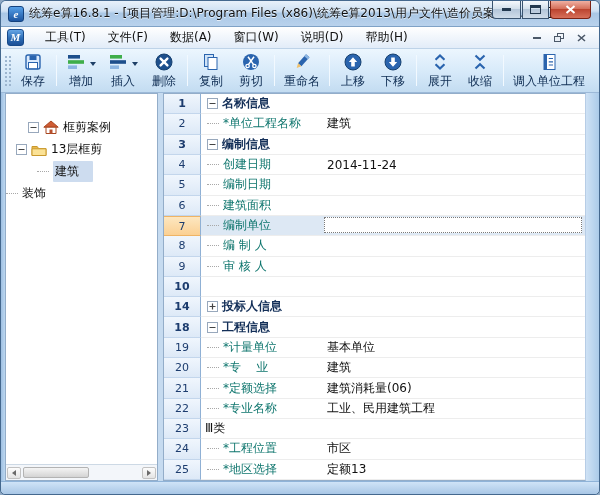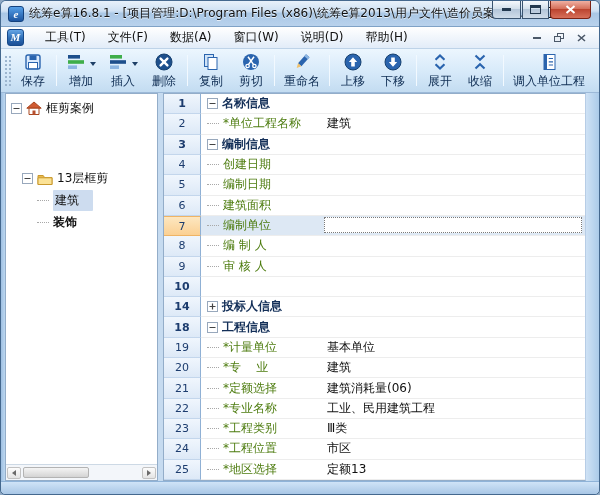--- a/index.html
+++ b/index.html
@@ -122,21 +122,21 @@
     background:linear-gradient(180deg,#f0f6fd,#dde9f7);
     border-right:1px solid #8fb0d4; border-bottom:1px solid #c3d6ec;
     font-size:11px; color:#1c3c6e;
   }
   .grow.group .gnum{ font-weight:bold; }
   .grow.sel .gnum{ background:linear-gradient(180deg,#fde7c0,#fbd093); border-bottom-color:#efb465; border-top:1px solid #efb465; }
   .gcontent{ flex:1; display:flex; border-bottom:1px solid #ededed; min-width:0;text-align:right; }
   .grow.sel .gcontent{ background:#dde8f4; }
   .glabelcell{ flex:0 0 122px; display:flex; align-items:center; padding-left:6px; overflow:hidden; }
   .gvaluecell{ flex:1; display:flex; align-items:center; padding-left:4px; position:relative; min-width:0; }
-  .glabel{ font-size:12px; color:#4d7c0f; white-space:pre; }
+  .glabel{ font-size:12px; color:#0f766e; white-space:pre; }
   .grow.group .glabel{ font-weight:bold; color:#132f58; }
   .gvalue{ font-size:12px; color:#111; white-space:nowrap; }
   .edit-box{ position:absolute; left:1px; right:3px; top:1px; bottom:2px;
     background:#fff; border:1px dotted #7a7a7a; }
 </style>
 </head>
 <body>
 
 <div class="window">
 
@@ -318,56 +318,56 @@
         </div>
         <div class="tlabel">调入单位工程</div>
       </div>
     </div>
 
   <div class="main">
     <div class="frame-left"></div>
 
     <div class="tree-panel">
       <div class="tree-items" id="tree-items">
-          <div class="tree-item" style="padding-left: 5px;">
+          <div class="tree-item" style="padding-left: 22px; margin-top: 19px;">
             <span class="xp">
               <svg width="11" height="11" viewBox="0 0 11 11">
                 <rect x="0.5" y="0.5" width="10" height="10" fill="#fff" stroke="#98a8bc"></rect>
                 <line x1="2.5" y1="5.5" x2="8.5" y2="5.5" stroke="#444" stroke-width="1.2"></line>
               </svg>
             </span>
             <span class="tico">
               <svg width="16" height="15" viewBox="0 0 16 15">
                 <polygon points="8,1 15.2,7.2 0.8,7.2" fill="#cf5b33" stroke="#a8461f"></polygon>
                 <polygon points="3,7.2 13,7.2 13,13.5 3,13.5" fill="#fff" stroke="#a8461f"></polygon>
                 <rect x="6.5" y="9.5" width="3" height="4" fill="#b8502f"></rect>
               </svg>
             </span>
             <span class="tlab">框剪案例</span>
           </div>
-          <div class="tree-item" style="padding-left: 16px; margin-top: 48px;">
+          <div class="tree-item" style="padding-left: 10px;">
             <span class="xp">
               <svg width="11" height="11" viewBox="0 0 11 11">
                 <rect x="0.5" y="0.5" width="10" height="10" fill="#fff" stroke="#98a8bc"></rect>
                 <line x1="2.5" y1="5.5" x2="8.5" y2="5.5" stroke="#444" stroke-width="1.2"></line>
               </svg>
             </span>
             <span class="tico">
               <svg width="16" height="13" viewBox="0 0 16 13">
                 <path d="M1 3.5 h5.2 l1.4 2 H15 v7 H1 z" fill="#e9b94e" stroke="#c9992d"></path>
                 <path d="M1 5.8 h14 v6.7 H1 z" fill="#fbe296" stroke="#c9992d"></path>
               </svg>
             </span>
             <span class="tlab">13层框剪</span>
           </div>
           <div class="tree-item sel" style="padding-left: 31px;">
             <span class="conn"></span>
             <span class="tlab">建筑</span>
           </div>
-          <div class="tree-item" style="padding-left: 31px; font-weight: bold;">
+          <div class="tree-item" style="">
             <span class="conn"></span>
             <span class="tlab">装饰</span>
           </div>
         </div>
       <div class="hscroll">
         <span class="sarrow">
             <span class="tri left"></span>
           </span>
         <span class="sthumb"></span>
         <span class="strack"></span>
@@ -422,20 +422,23 @@
             <div class="gvaluecell"></div>
           </div>
         </div>
         <div class="grow">
           <div class="gnum">4</div>
           <div class="gcontent">
             <div class="glabelcell">
               <span class="conn"></span>
               <span class="glabel">创建日期</span>
             </div>
+            <div class="gvaluecell">
+              <span class="gvalue">2014-11-24</span>
+            </div>
           </div>
         </div>
         <div class="grow">
           <div class="gnum">5</div>
           <div class="gcontent">
             <div class="glabelcell">
               <span class="conn"></span>
               <span class="glabel">编制日期</span>
             </div>
           </div>
@@ -563,24 +566,20 @@
               <span class="glabel">*专业名称</span>
             </div>
             <div class="gvaluecell">
               <span class="gvalue">工业、民用建筑工程</span>
             </div>
           </div>
         </div>
         <div class="grow">
           <div class="gnum">23</div>
           <div class="gcontent">
-            <div class="glabelcell">
-              <span class="conn"></span>
-              <span class="glabel">*工程类别</span>
-            </div>
             <div class="gvaluecell">
               <span class="gvalue">Ⅲ类</span>
             </div>
           </div>
         </div>
         <div class="grow">
           <div class="gnum">24</div>
           <div class="gcontent">
             <div class="glabelcell">
               <span class="conn"></span>

